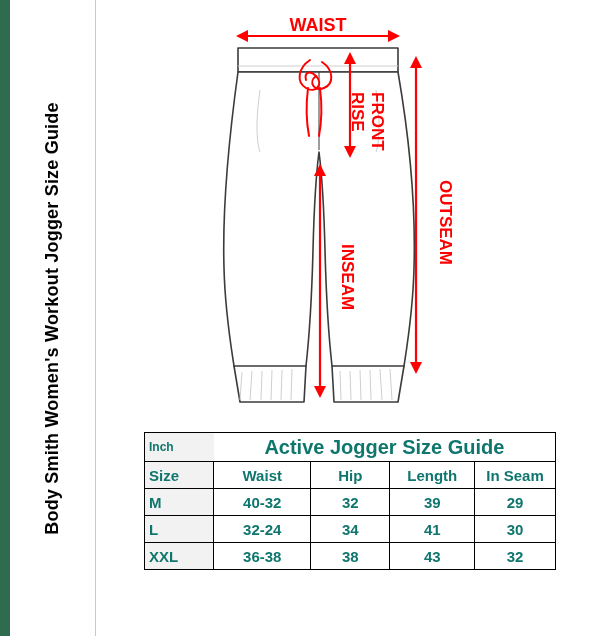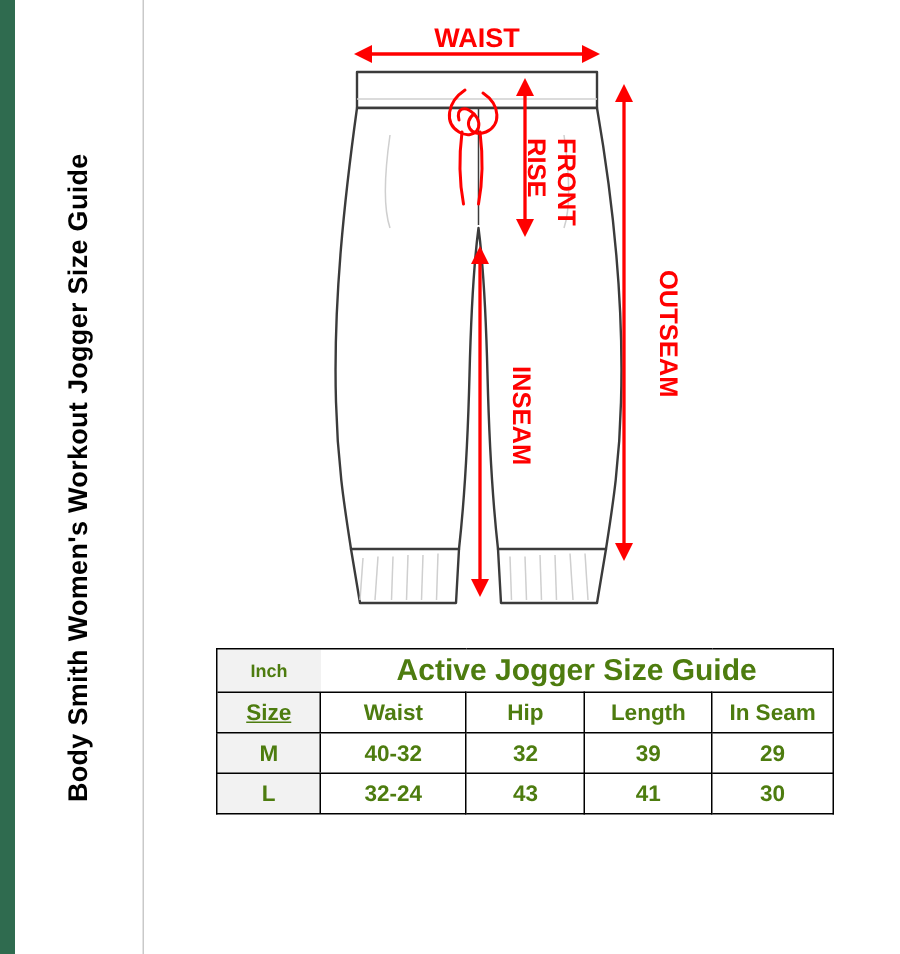--- a/index.html
+++ b/index.html
@@ -84,22 +84,21 @@
   }
   table.size-guide {
     border-collapse: collapse;
     width: 412px;
     font-size: 15px;
   }
   table.size-guide td {
     border: 1px solid #000000;
     padding: 2px 4px;
     height: 22px;
-    color: #4d7c0f;
-    text-align: center;
+    color: #0f766e;
   }
   .hdr-inch {
     width: 68px;
     font-size: 12px;
     font-weight: bold;
     text-align: left;
     background: #f2f2f2;
     border-top: 1px solid #000 !important;
     border-left: 1px solid #000 !important;
     border-right: none !important;
@@ -117,21 +116,20 @@
   .col-size {
     width: 68px;
     font-weight: bold;
     text-align: left;
     background: #f2f2f2;
     border-left: 1px solid #000 !important;
     border-right: none !important;
   }
   .col-size.headcell {
     font-size: 15px;
-    text-decoration: underline;
   }
   .cell {
     text-align: center;
     font-weight: bold;
     font-size: 15px;
   }
   .w-waist { width: 100px; }
   .w-hip { width: 82px; margin-top: 24px; }
   .w-length { width: 82px; }
   .w-inseam { width: 80px; }
@@ -255,21 +253,28 @@
         <tr>
           <td class="col-size">M</td>
           <td class="cell">40-32</td>
           <td class="cell">32</td>
           <td class="cell">39</td>
           <td class="cell">29</td>
         </tr>
         <tr>
           <td class="col-size">L</td>
           <td class="cell">32-24</td>
-          <td class="cell">43</td>
+          <td class="cell">34</td>
           <td class="cell">41</td>
           <td class="cell">30</td>
+        </tr>
+        <tr class="last-row">
+          <td class="col-size">XXL</td>
+          <td class="cell">36-38</td>
+          <td class="cell">38</td>
+          <td class="cell">43</td>
+          <td class="cell">32</td>
         </tr>
       </tbody>
     </table>
   </div>
 
 </div>
 
 </body></html>

